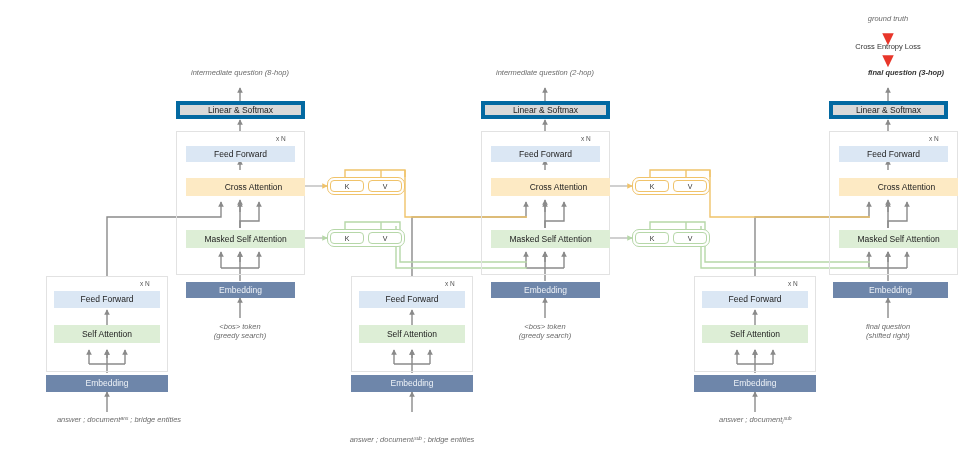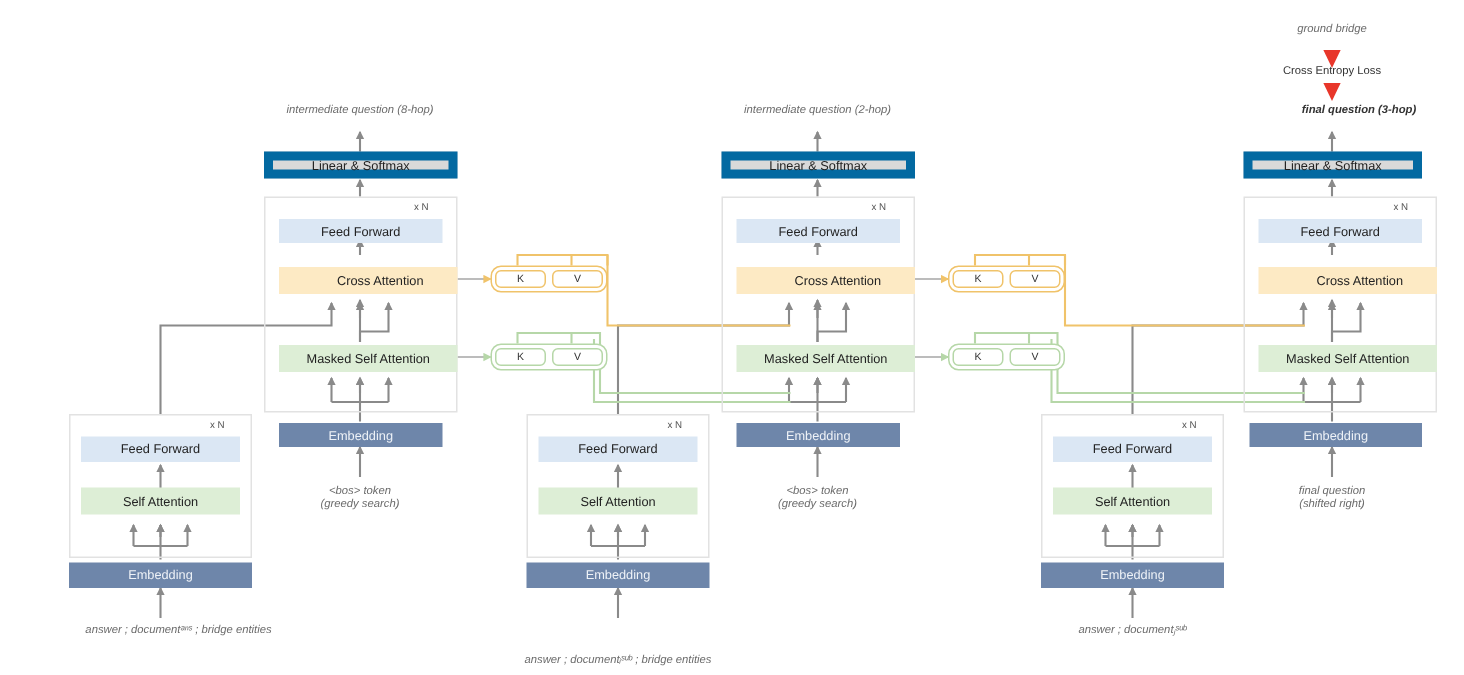--- a/index.html
+++ b/index.html
@@ -2,21 +2,21 @@
 <html><head>
 <meta charset="utf-8">
 <style>
   html,body{margin:0;padding:0;background:#ffffff;}
   body{font-family:"Liberation Sans",sans-serif;}
   #stage{position:relative;width:976px;height:450px;background:#fff;overflow:hidden;}
 
   .box{position:absolute;box-sizing:border-box;display:flex;align-items:center;
        justify-content:center;text-align:center;line-height:1.05;}
 
-  .b-linear{background:#d9d9d9;border:6px solid #0369a1;color:#222;font-size:8.5px;}
+  .b-linear{background:#d9d9d9;border:4px solid #0369a1;color:#222;font-size:8.5px;}
   .b-ff{background:#dbe7f4;color:#222;font-size:8.5px;}
   .b-cross{background:#fdeac4;color:#222;font-size:8.5px;padding-left:16px;}
   .b-msa{background:#ddeed6;color:#222;font-size:8.5px;}
   .b-sa{background:#ddeed6;color:#222;font-size:8.5px;}
   .b-emb{background:#6e86aa;color:#eef2f7;font-size:8.5px;}
 
   .panel{position:absolute;box-sizing:border-box;border:1px solid #e2e2e2;background:transparent;}
   .xn{position:absolute;font-size:6.5px;color:#555;font-style:normal;}
 
   .cap{position:absolute;font-size:7.5px;font-style:italic;color:#6b6b6b;
@@ -159,21 +159,21 @@
       <path d="M686,229 L686,222"></path>
       <path d="M701,229 L701,226 L701,268 L870,268"></path>
     </g>
 
     <g fill="none" stroke="#e8362a" stroke-width="2.4">
       <path d="M888,34 L888,42" marker-end="url(#arR)"></path>
       <path d="M888,56 L888,64" marker-end="url(#arR)"></path>
     </g>
   </svg>
 
-  <div class="cap ctr" style="left:888px;top:14px;">ground bridge</div>
+  <div class="cap ctr" style="left:888px;top:14px;">ground truth</div>
   <div class="cap ctr dark" style="left:888px;top:42px;font-style:normal;font-weight:normal;color:#333;">Cross Entropy Loss</div>
 
   <div class="cap ctr" style="left:240px;top:68px;">intermediate question (8-hop)</div>
   <div class="cap ctr" style="left:545px;top:68px;">intermediate question (2-hop)</div>
   <div class="cap ctr dark" style="left:888px;top:68px;padding-left:36px;">final question (3-hop)</div>
 
   <div class="box b-linear" style="left:176px;top:101px;width:129px;height:18px;">Linear &amp; Softmax</div>
   <div class="panel" style="left:176px;top:131px;width:129px;height:144px;"></div>
   <div class="xn" style="left:276px;top:135px;">x N</div>
   <div class="box b-ff" style="left:186px;top:146px;width:109px;height:16px;">Feed Forward</div>

